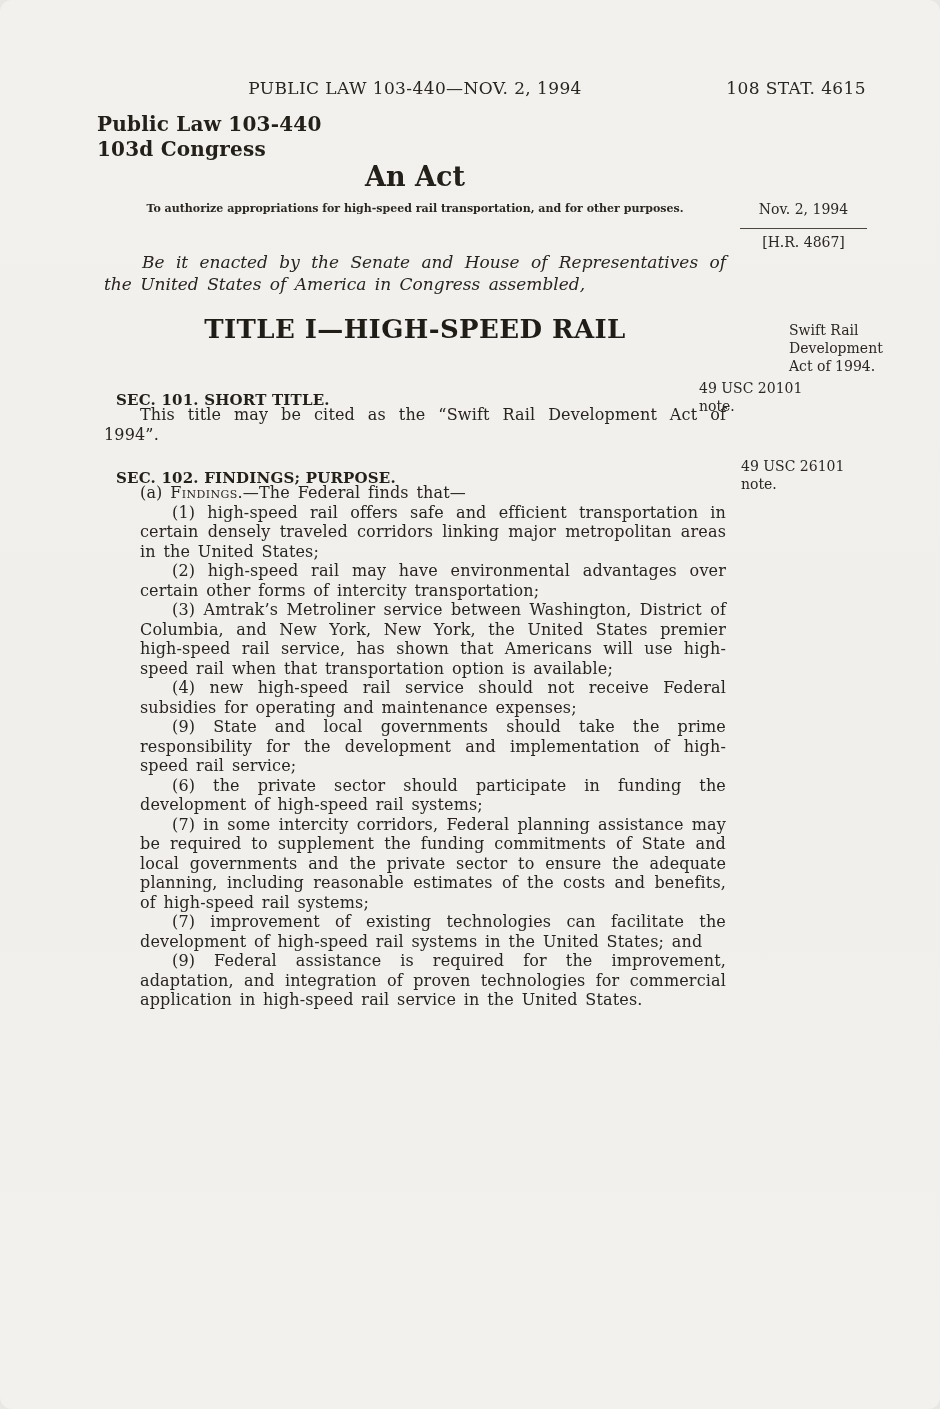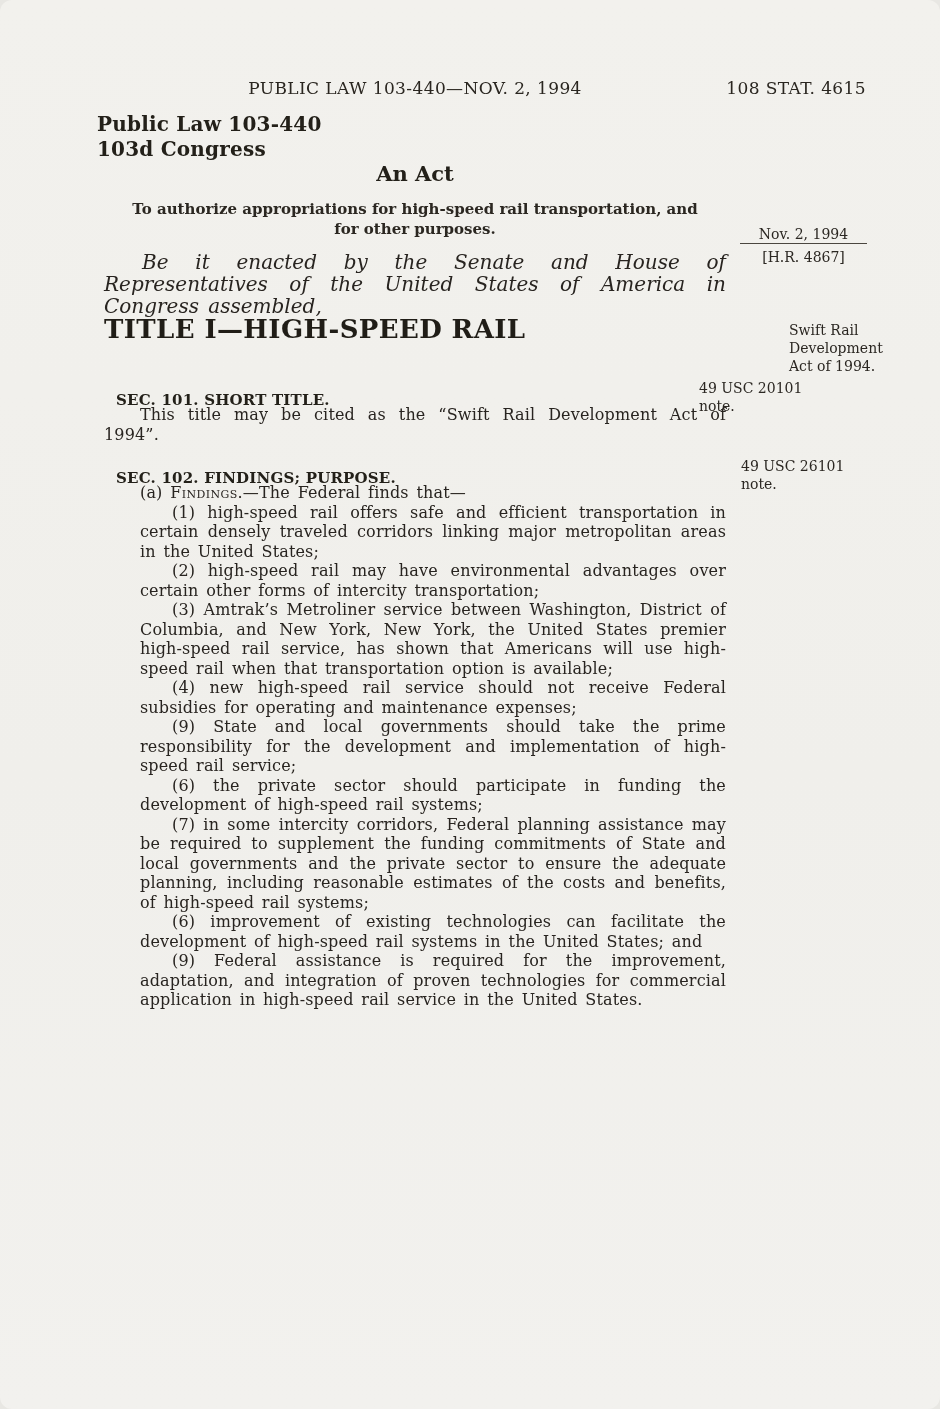--- a/index.html
+++ b/index.html
@@ -39,43 +39,43 @@
   .law-block {
     top: 112px; left: 97px; width: 400px;
     font-size: 20px; font-weight: bold; line-height: 25px;
     letter-spacing: 0.2px;
     color: #232019;
   }
 
   .an-act {
     top: 161px; left: 104px; width: 622px;
     text-align: center;
-    font-size: 21px; font-weight: bold;
+    font-size: 27px; font-weight: bold;
     color: #232019;
   }
 
   .act-desc {
     top: 199px; left: 130px; width: 570px;
     text-align: center;
-    font-size: 15px; font-weight: bold; line-height: 20px;
+    font-size: 11px; font-weight: bold; line-height: 20px;
     color: #2b2721;
   }
 
   .enacting {
     top: 251px; left: 104px; width: 622px;
-    font-size: 20px; font-style: italic; line-height: 22px;
+    font-size: 17px; font-style: italic; line-height: 22px;
     text-indent: 38px; text-align: justify;
     word-spacing: 3px;
     color: #282420;
   }
 
   .title-heading {
     top: 314px; left: 104px; width: 622px;
     margin: 0;
-    text-align: left;
+    text-align: center;
     font-size: 26px; font-weight: bold;
     letter-spacing: 0.4px;
     color: #201d17;
   }
 
   .sec-heading {
     margin: 12px;
     font-size: 15px; font-weight: bold;
     letter-spacing: 0.2px;
     color: #232019;
@@ -103,22 +103,21 @@
 
   
   .note {
     font-size: 14px; line-height: 18px;
     color: #2b2722;
   }
   .note-date-block { top: 200px; left: 740px; width: 127px; text-align: center; }
   .note-date {
     display: block;
     border-bottom: 1.5px solid #4a463f;
-    padding-bottom: 0;
-    margin-top: 25px;
+    padding-bottom: 10px;
   }
   .note-bill { display: block; padding-top: 4px; }
   .note-swift { top: 321px; left: 741px; width: 112px; margin-left: 48px; }
   .note-usc101 { top: 379px; left: 699px; width: 118px; }
   .note-usc102 { top: 457px; left: 741px; width: 118px; }
 </style>
 </head>
 <body>
 
 <div class="page">
@@ -155,17 +154,17 @@
 
   <div class="abs findings">
     <p class="body-par"><span>(a) </span><span class="sc">Findings</span><span>.—The Federal finds that—</span></p>
     <p class="body-par item">(1) high-speed rail offers safe and efficient transportation in certain densely traveled corridors linking major metropolitan areas in the United States;</p>
     <p class="body-par item">(2) high-speed rail may have environmental advantages over certain other forms of intercity transportation;</p>
     <p class="body-par item">(3) Amtrak’s Metroliner service between Washington, District of Columbia, and New York, New York, the United States premier high-speed rail service, has shown that Americans will use high-speed rail when that transportation option is available;</p>
     <p class="body-par item">(4) new high-speed rail service should not receive Federal subsidies for operating and maintenance expenses;</p>
     <p class="body-par item">(9) State and local governments should take the prime responsibility for the development and implementation of high-speed rail service;</p>
     <p class="body-par item">(6) the private sector should participate in funding the development of high-speed rail systems;</p>
     <p class="body-par item">(7) in some intercity corridors, Federal planning assistance may be required to supplement the funding commitments of State and local governments and the private sector to ensure the adequate planning, including reasonable estimates of the costs and benefits, of high-speed rail systems;</p>
-    <p class="body-par item">(6) improvement of existing technologies can facilitate the development of high-speed rail systems in the United States; and</p>
+    <p class="body-par item">(7) improvement of existing technologies can facilitate the development of high-speed rail systems in the United States; and</p>
     <p class="body-par item">(9) Federal assistance is required for the improvement, adaptation, and integration of proven technologies for commercial application in high-speed rail service in the United States.</p>
   </div>
 
 </div>
 
 </body></html>

